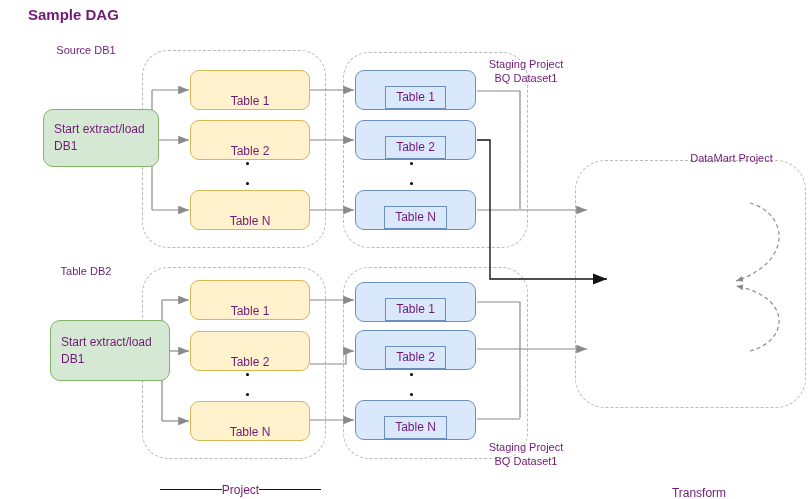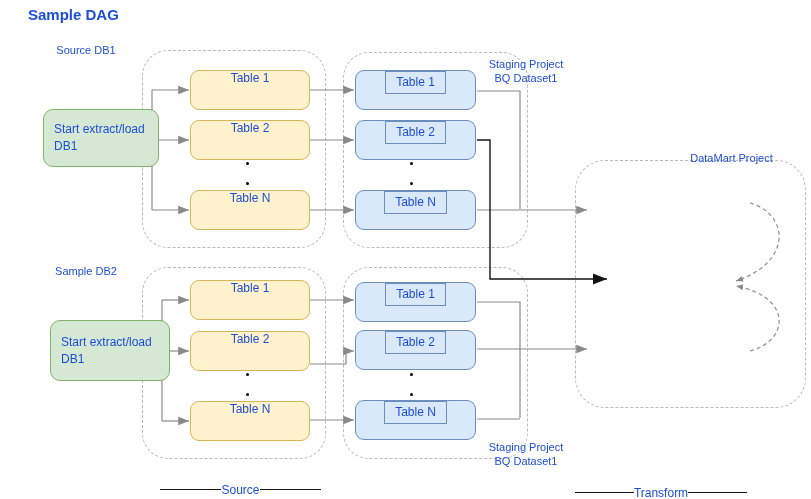--- a/index.html
+++ b/index.html
@@ -1,21 +1,21 @@
 <!DOCTYPE html>
 <html style="--green-fill: #d5e8d4; --green-border: #82b366; --yellow-fill: #fff2cc; --yellow-border: #d6b656; --blue-fill: #dae8fc; --blue-border: #6c8ebf; --purple-fill: #e1d5e7; --purple-border: #9673a6; --connector: #8a8a8a; --connector-dark: #141414; --group-border: #b9b9b9;"><head>
 <meta charset="utf-8">
 <style>
   html,body{margin:0;padding:0;background:#fff;}
   .canvas{position:relative;width:811px;height:499px;background:#ffffff;overflow:hidden;
-          font-family:"Liberation Sans","DejaVu Sans",sans-serif;color:#1d4ed8;}
+          font-family:"Liberation Sans","DejaVu Sans",sans-serif;color:#701a75;}
   .title{position:absolute;z-index:4;font-size:15px;font-weight:bold;}
   .group{position:absolute;z-index:1;border:1.5px dashed var(--group-border);border-radius:26px;box-sizing:border-box;}
   svg.wires{position:absolute;left:0;top:0;z-index:2;pointer-events:none;}
-  .node{position:absolute;z-index:3;box-sizing:border-box;display:flex;align-items:flex-start;justify-content:center;
+  .node{position:absolute;z-index:3;box-sizing:border-box;display:flex;align-items:flex-end;justify-content:center;
         font-size:12px;text-align:center;line-height:15px;}
   .yellow{background:var(--yellow-fill);border:1px solid var(--yellow-border);border-radius:9px;}
   .blue{background:var(--blue-fill);border:1px solid var(--blue-border);border-radius:9px;}
   .inner{border:1px solid var(--blue-border);background:var(--blue-fill);padding:3px 10px;font-size:12px;}
   .green{background:var(--green-fill);border:1px solid var(--green-border);border-radius:10px;
          flex-direction:column;align-items:flex-start;padding:0 10px;text-align:left;line-height:17px;margin-left:40px;}
   .purple{background:var(--purple-fill);border:1px solid var(--purple-border);border-radius:9px;flex-direction:column;}
   .lbl{position:absolute;z-index:3;font-size:11px;line-height:13.5px;}
   .center{text-align:center;} .right{text-align:center;}
   .stage{position:absolute;z-index:3;display:flex;align-items:center;height:13px;font-size:12px;}
@@ -118,21 +118,21 @@
   <div class="dots" style="left:410px;top:162px;">
       <i></i>
       <i></i>
     </div>
 
   <div class="lbl center" style="left:468px;top:58px;width:116px;background:#fff0;">
     <div>Staging Project</div>
     <div>BQ Dataset1</div>
   </div>
 
-  <div class="lbl center" style="left:40px;top:265px;width:92px;">Sample DB2</div>
+  <div class="lbl center" style="left:40px;top:265px;width:92px;">Table DB2</div>
   <div class="node green" style="left:10px;top:320px;width:120px;height:61px;">
     <span>Start extract/load</span>
     <span>DB1</span>
   </div>
 
   <div class="node yellow" style="left:190px;top:280px;width:120px;height:40px;">
       <span>Table 1</span>
     </div>
   <div class="node yellow" style="left:190px;top:331px;width:120px;height:40px;">
       <span>Table 2</span>
@@ -163,22 +163,22 @@
     <div>Staging Project</div>
     <div>BQ Dataset1</div>
   </div>
 
   <div class="lbl right" style="left:658px;top:152px;width:147px;">
     <div>DataMart Project</div>
   </div>
 
   <div class="stage" style="left:160px;top:483px;width:161px;">
     <span class="ln"></span>
-      <span>Source</span>
+      <span>Project</span>
       <span class="ln"></span>
   </div>
-  <div class="stage" style="left:575px;top:486px;width:172px;">
+  <div class="stage" style="left:613px;top:486px;width:172px;flex-direction:column;">
     <span class="ln"></span>
       <span>Transform</span>
       <span class="ln"></span>
   </div>
 
 </div>
 
 </body></html>

